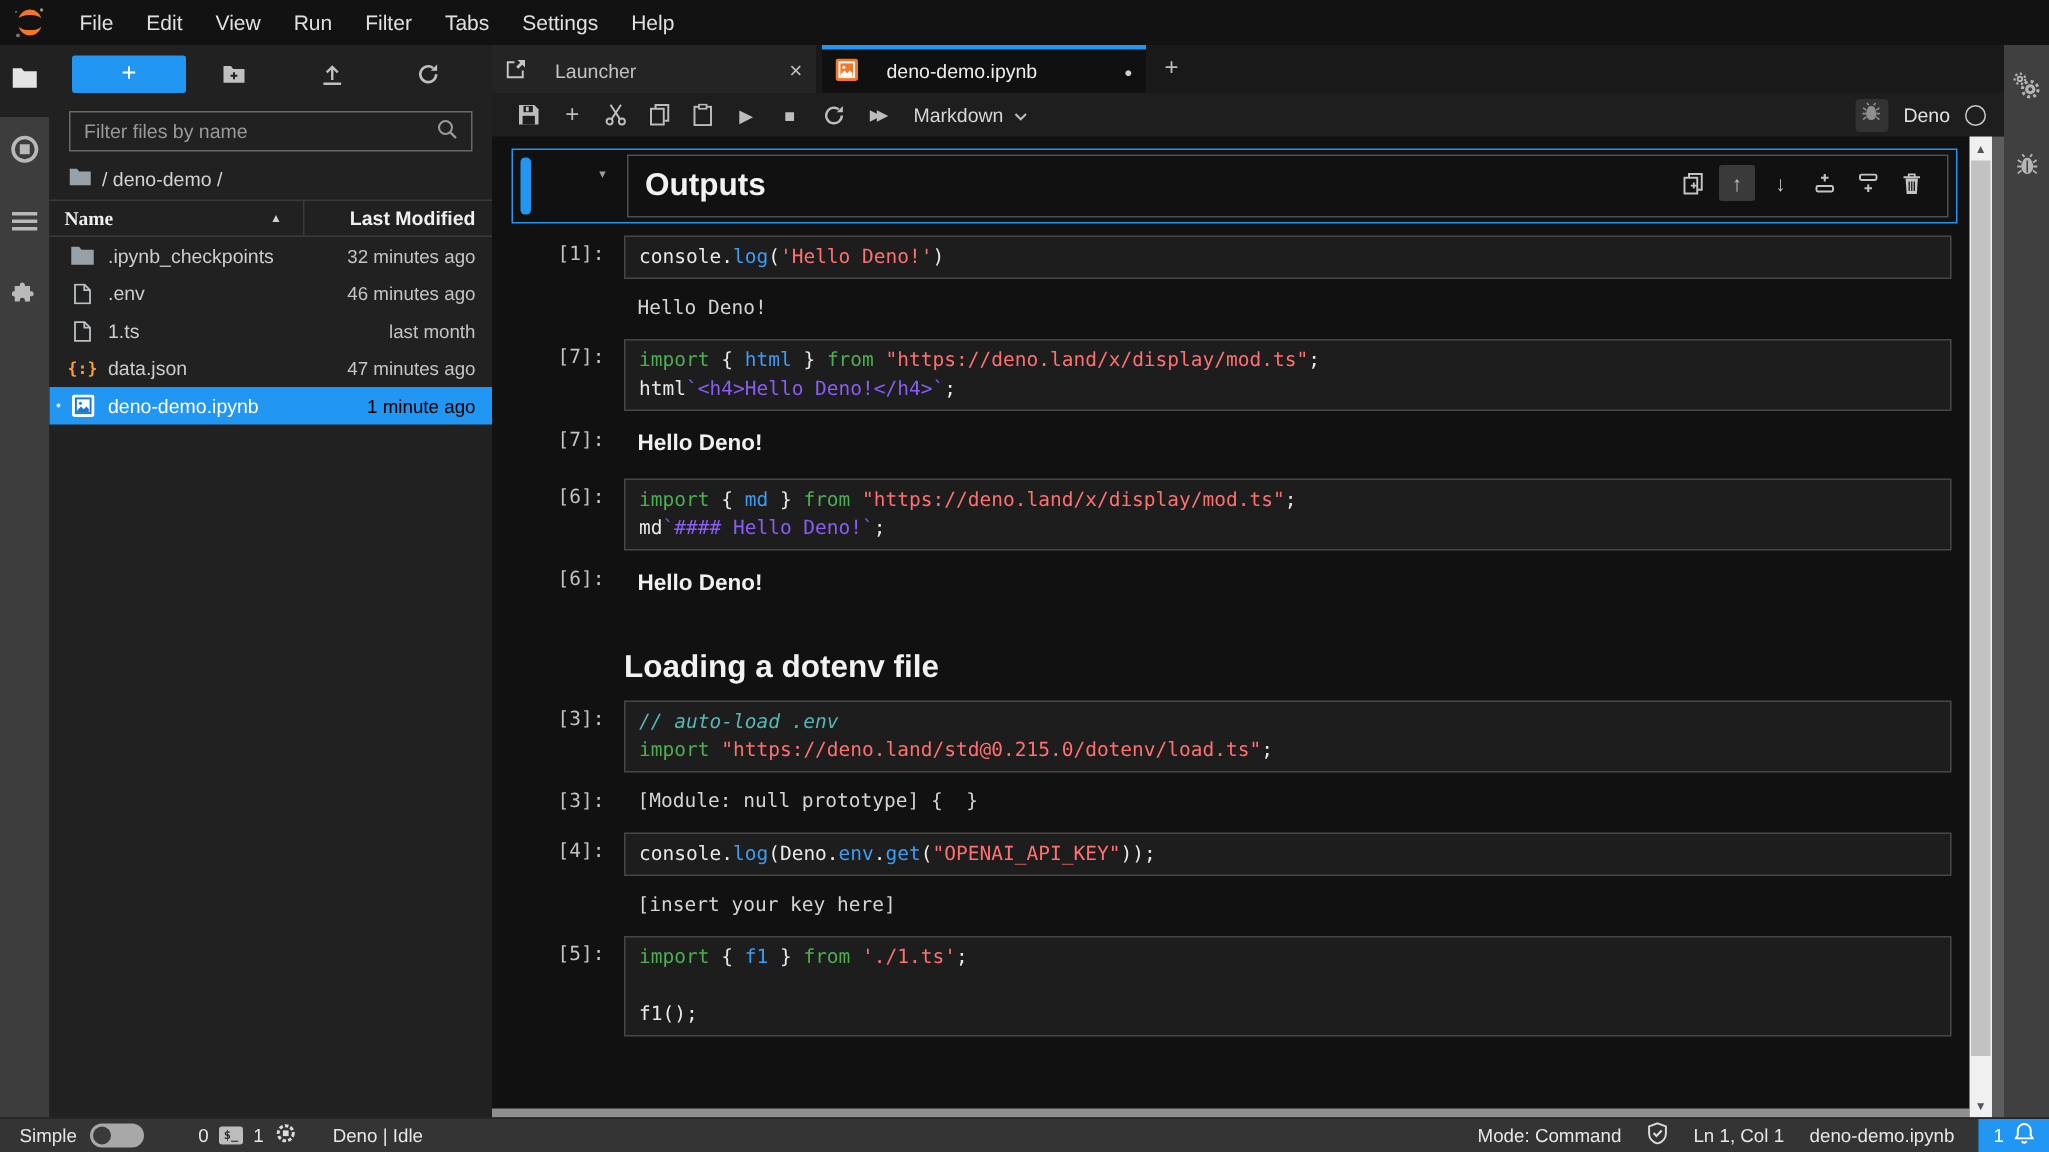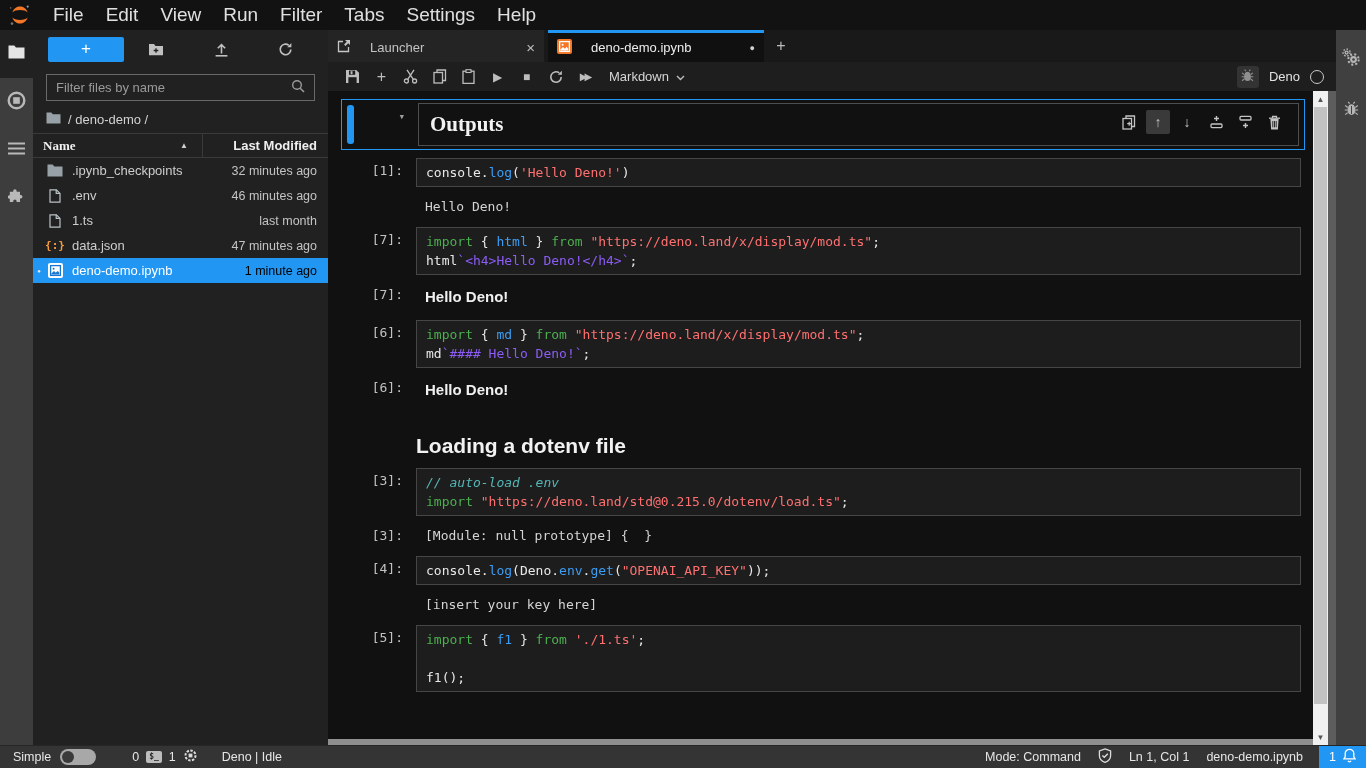--- a/index.html
+++ b/index.html
@@ -3,21 +3,21 @@
 <meta charset="utf-8">
 <style>
   * { box-sizing: border-box; margin: 0; padding: 0; }
   html,body { width:1366px; height:768px; overflow:hidden; background:#111;
     font-family:"Liberation Sans", sans-serif; color:#d7d7d7; }
   #app { width:1366px; height:768px; display:flex; flex-direction:column; }
 
   
   .menubar { height:30px; background:#121212; display:flex; align-items:center; flex:none; }
   .logo { width:24px; height:24px; margin:0 10px 0 8px; display:flex; align-items:center; justify-content:center; }
-  .menu-item { padding:0 11px; font-size:19px; color:#e0e0e0; line-height:30px; cursor:default; }
+  .menu-item { padding:0 11px; font-size:14px; color:#e0e0e0; line-height:30px; cursor:default; }
 
   .mainrow { flex:1; display:flex; min-height:0; }
 
   
   .activity { width:33px; background:#3d3d3d; flex:none; display:flex; flex-direction:column; }
   .act-item { height:48px; display:flex; align-items:center; justify-content:center; color:#b9b9b9; }
   .act-item.active { background:#212121; color:#e4e4e4; }
 
   
   .filebrowser { width:295px; background:#212121; flex:none; display:flex; flex-direction:column; font-size:13px; }
@@ -85,21 +85,21 @@
   .out-mono { flex:1; font-family:"DejaVu Sans Mono",monospace; font-size:13px; color:#d4d4d4; padding:5px 9px 0; white-space:pre; }
   .out-h4 { flex:1; font-size:15px; font-weight:bold; color:#f0f0f0; padding:6px 9px 2px; }
 
   .md-row { position:relative; }
   .md-row.plain { padding:21px 0 10px; }
   .md-content { flex:1; margin-right:4px; color:#f0f0f0; }
   .md-content h2 { font-size:21px; color:#f2f2f2; }
   .md-content h3 { font-size:18px; color:#f2f2f2; }
   .md-row.selected { border:1.5px solid #2196f3; padding:3px; margin-bottom:8px; }
   .md-row.selected .collapser { background:#2196f3; margin:2px 0 2px 2px; }
-  .md-row.selected .md-content { border:1px solid #4e4e4e; padding:8px 11px; margin-right:2px;font-family:Liberation Serif, serif; }
+  .md-row.selected .md-content { border:1px solid #4e4e4e; padding:8px 11px; margin-right:2px; }
   .md-caret { font-size:11px; color:#9e9e9e; }
   .cell-toolbar { position:absolute; top:10px; right:18px; display:flex; gap:5px; }
   .ct-btn { width:24px; height:24px; display:flex; align-items:center; justify-content:center; color:#c4c4c4; font-size:14px; }
   .ct-btn.hl { background:#3a3a3a; border-radius:2px; }
 
   .tok-p { color:#e8e8e8; }
   .tok-k { color:#4caf50; }
   .tok-v { color:#3d9df3; }
   .tok-s { color:#ff7070; }
   .tok-s2 { color:#8b5cf6; }

